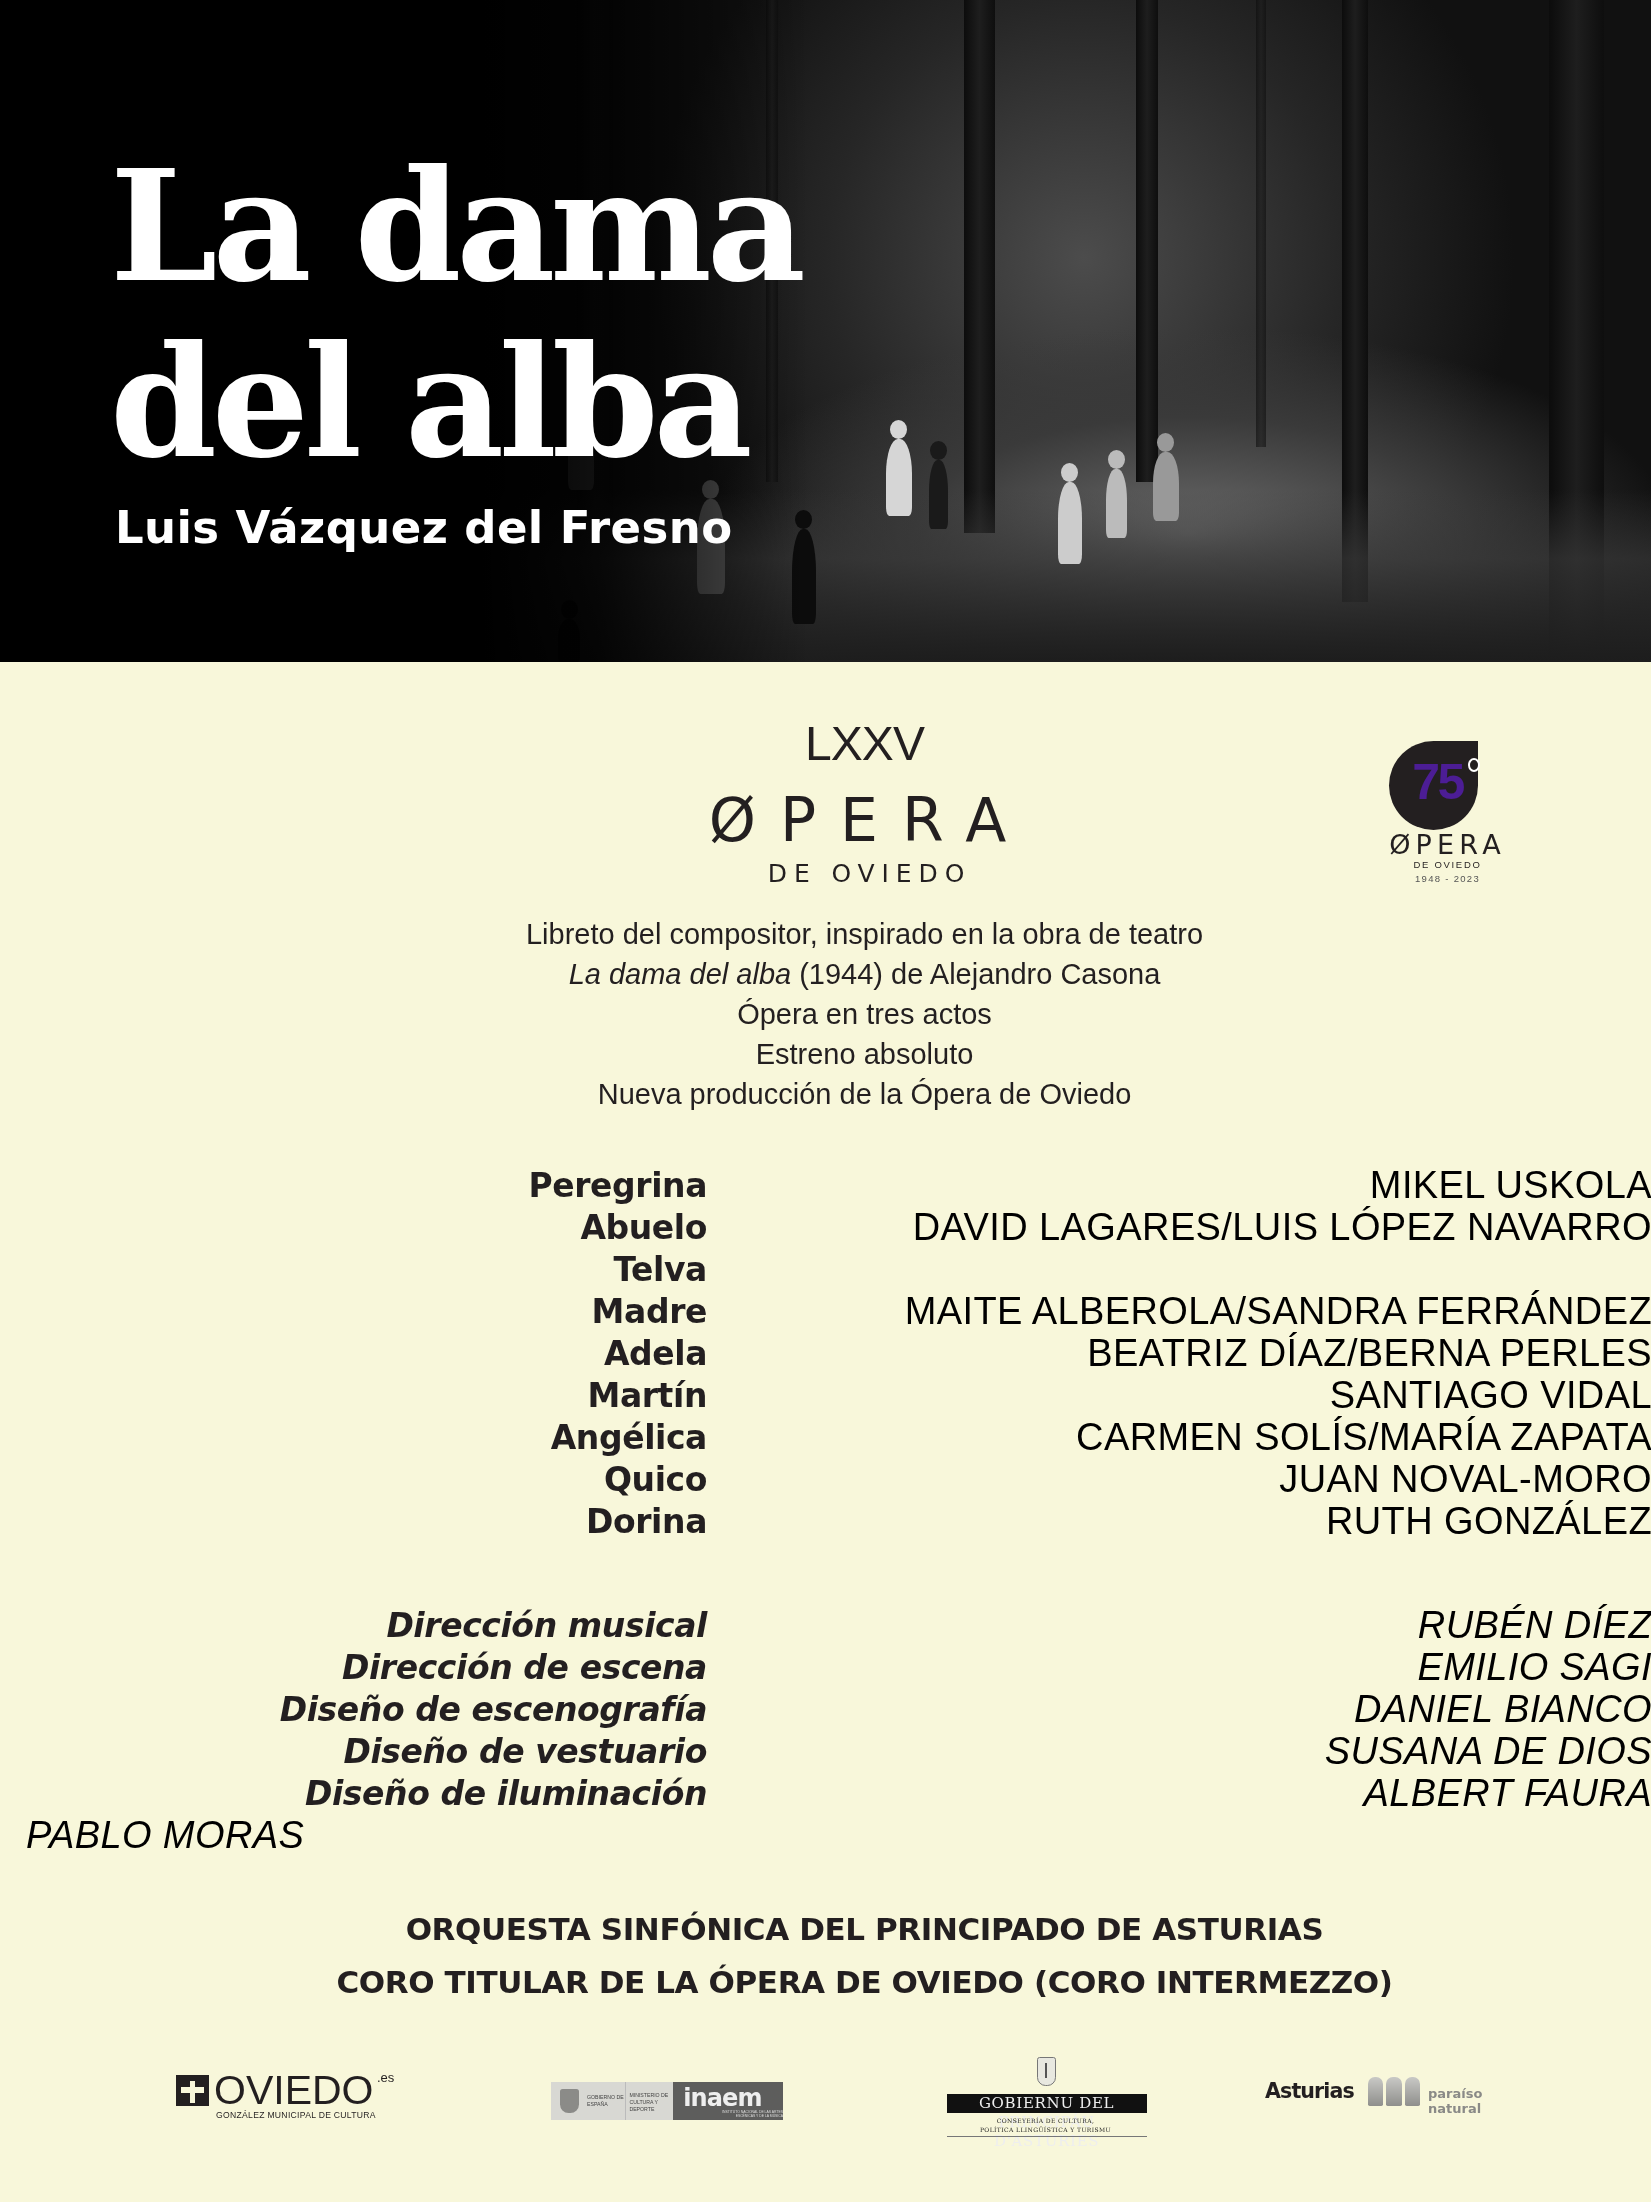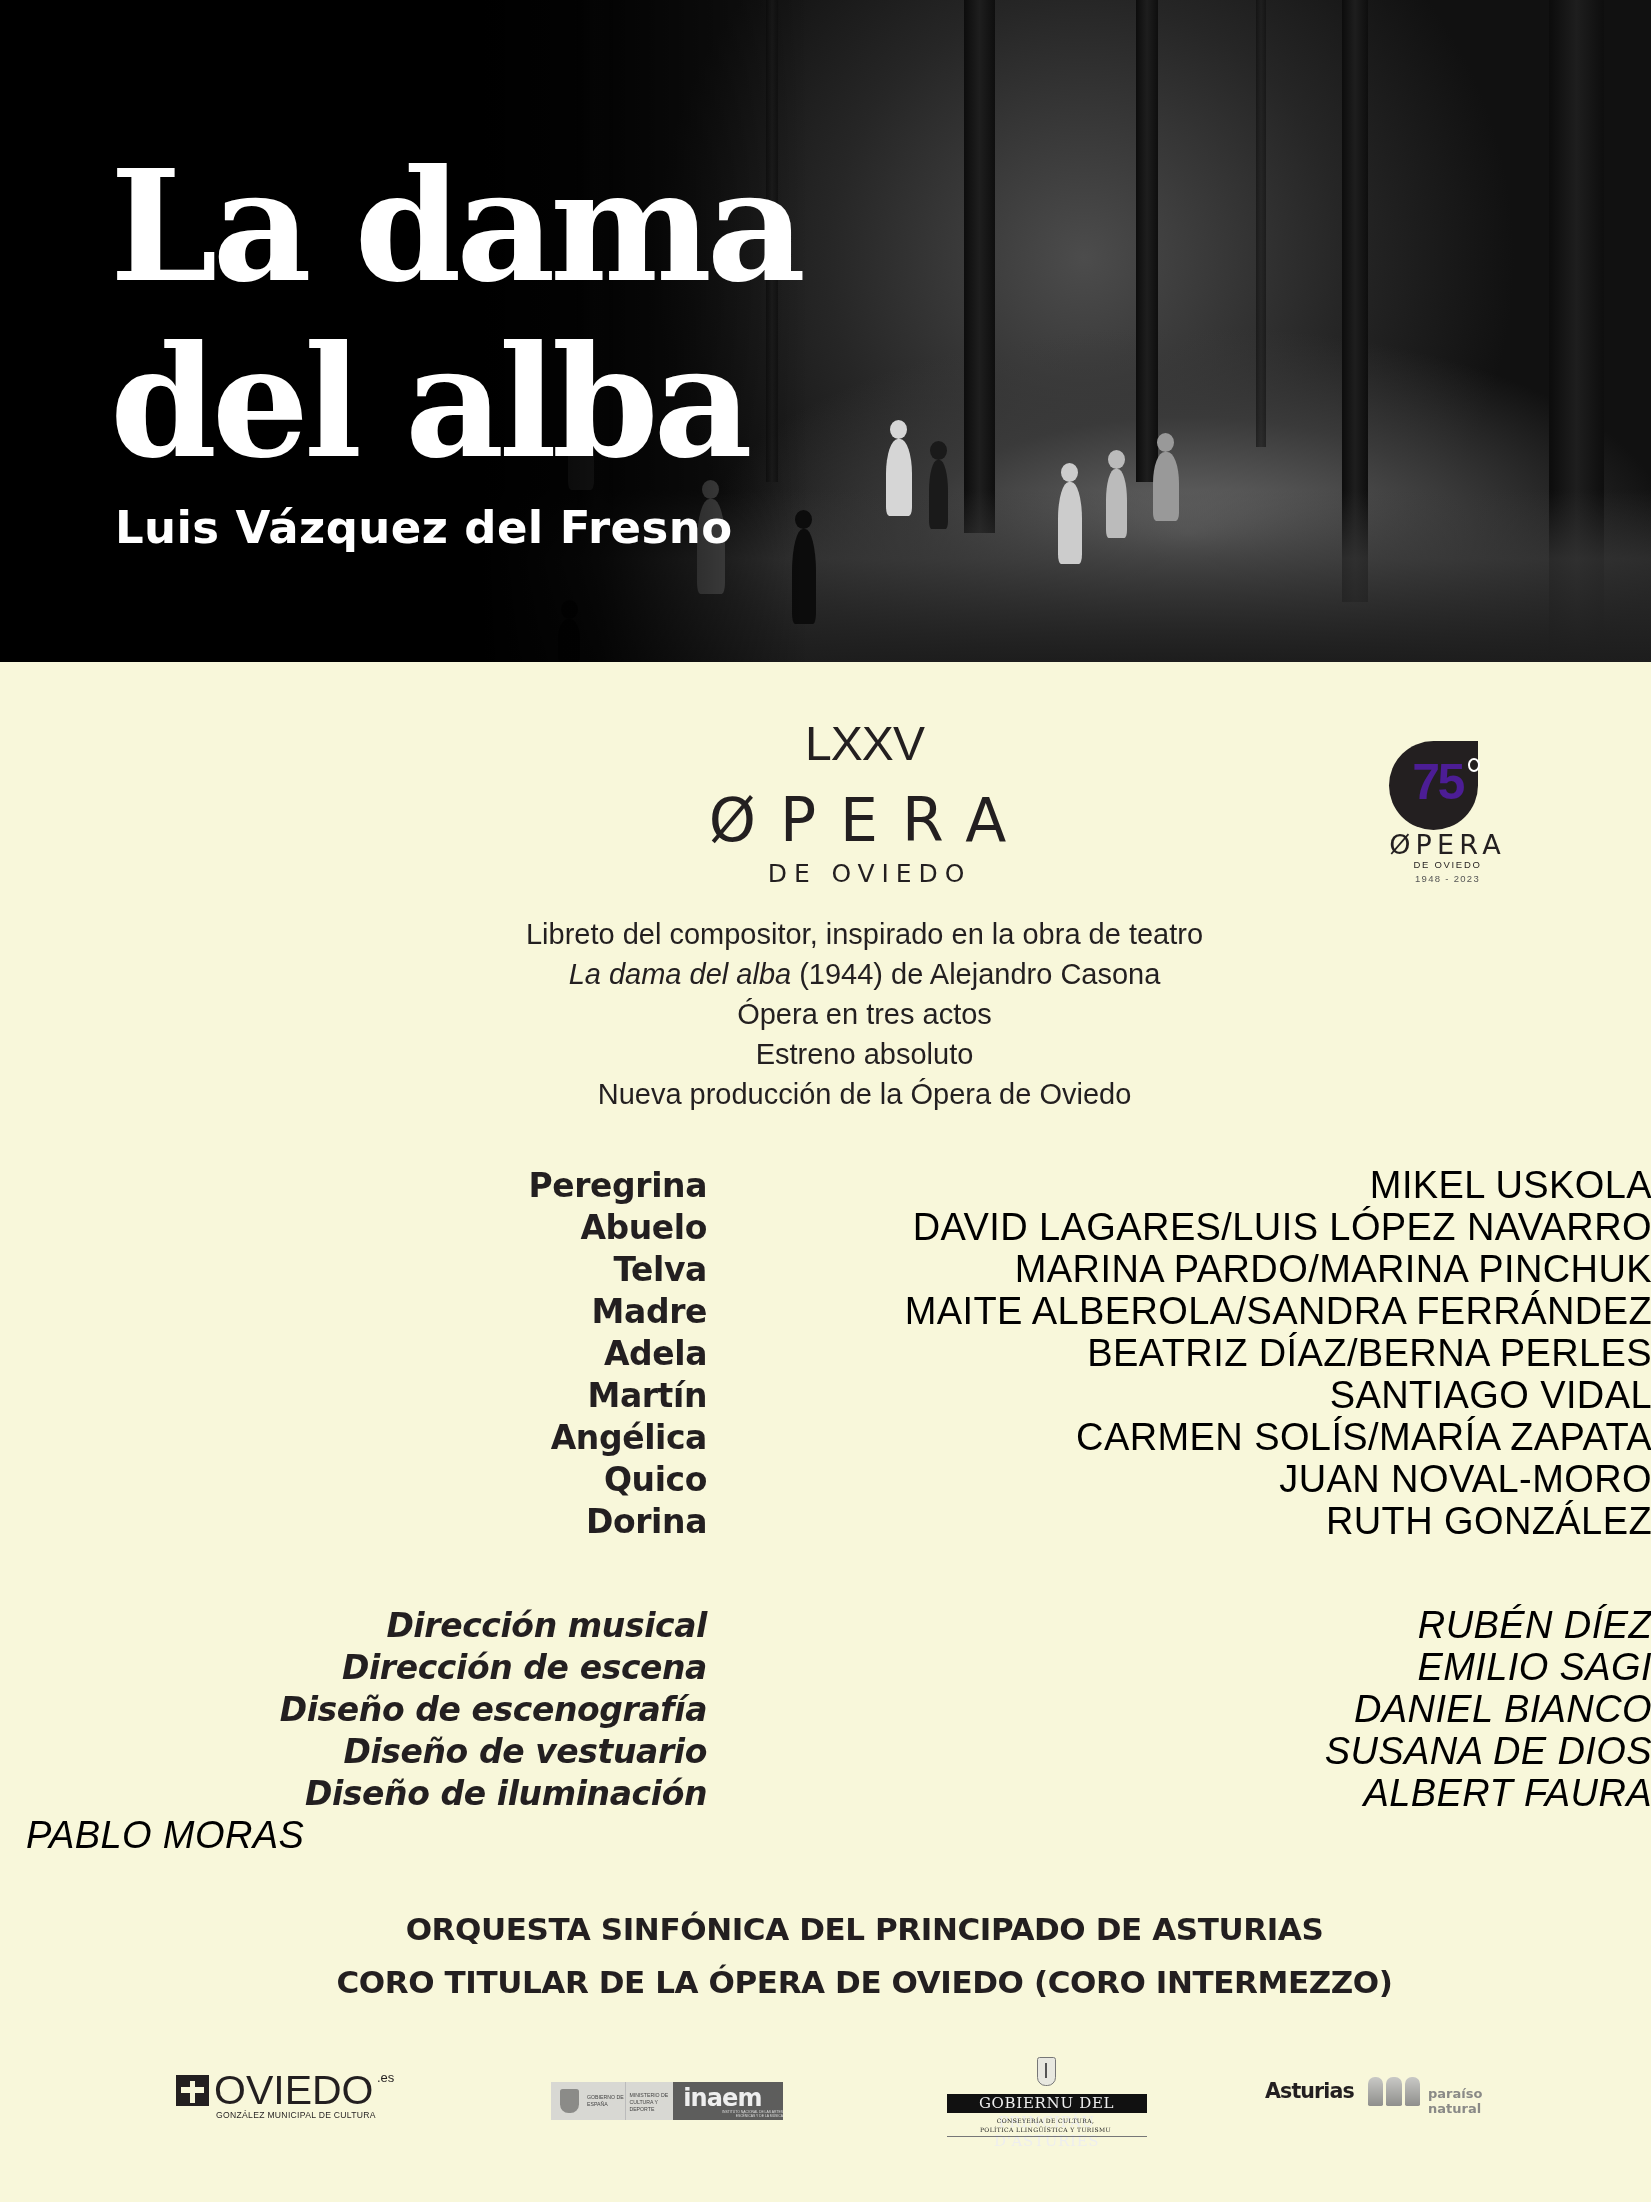--- a/index.html
+++ b/index.html
@@ -180,21 +180,20 @@
   <div class="credit-row">
       <span class="credit-label">Peregrina</span>
       <span class="credit-value">MIKEL USKOLA</span>
     </div>
   <div class="credit-row">
       <span class="credit-label">Abuelo</span>
       <span class="credit-value">DAVID LAGARES/LUIS LÓPEZ NAVARRO</span>
     </div>
   <div class="credit-row">
       <span class="credit-label">Telva</span>
-      <span class="credit-value">MARINA PARDO/MARINA PINCHUK</span>
     </div>
   <div class="credit-row">
       <span class="credit-label">Madre</span>
       <span class="credit-value">MAITE ALBEROLA/SANDRA FERRÁNDEZ</span>
     </div>
   <div class="credit-row">
       <span class="credit-label">Adela</span>
       <span class="credit-value">BEATRIZ DÍAZ/BERNA PERLES</span>
     </div>
   <div class="credit-row">

